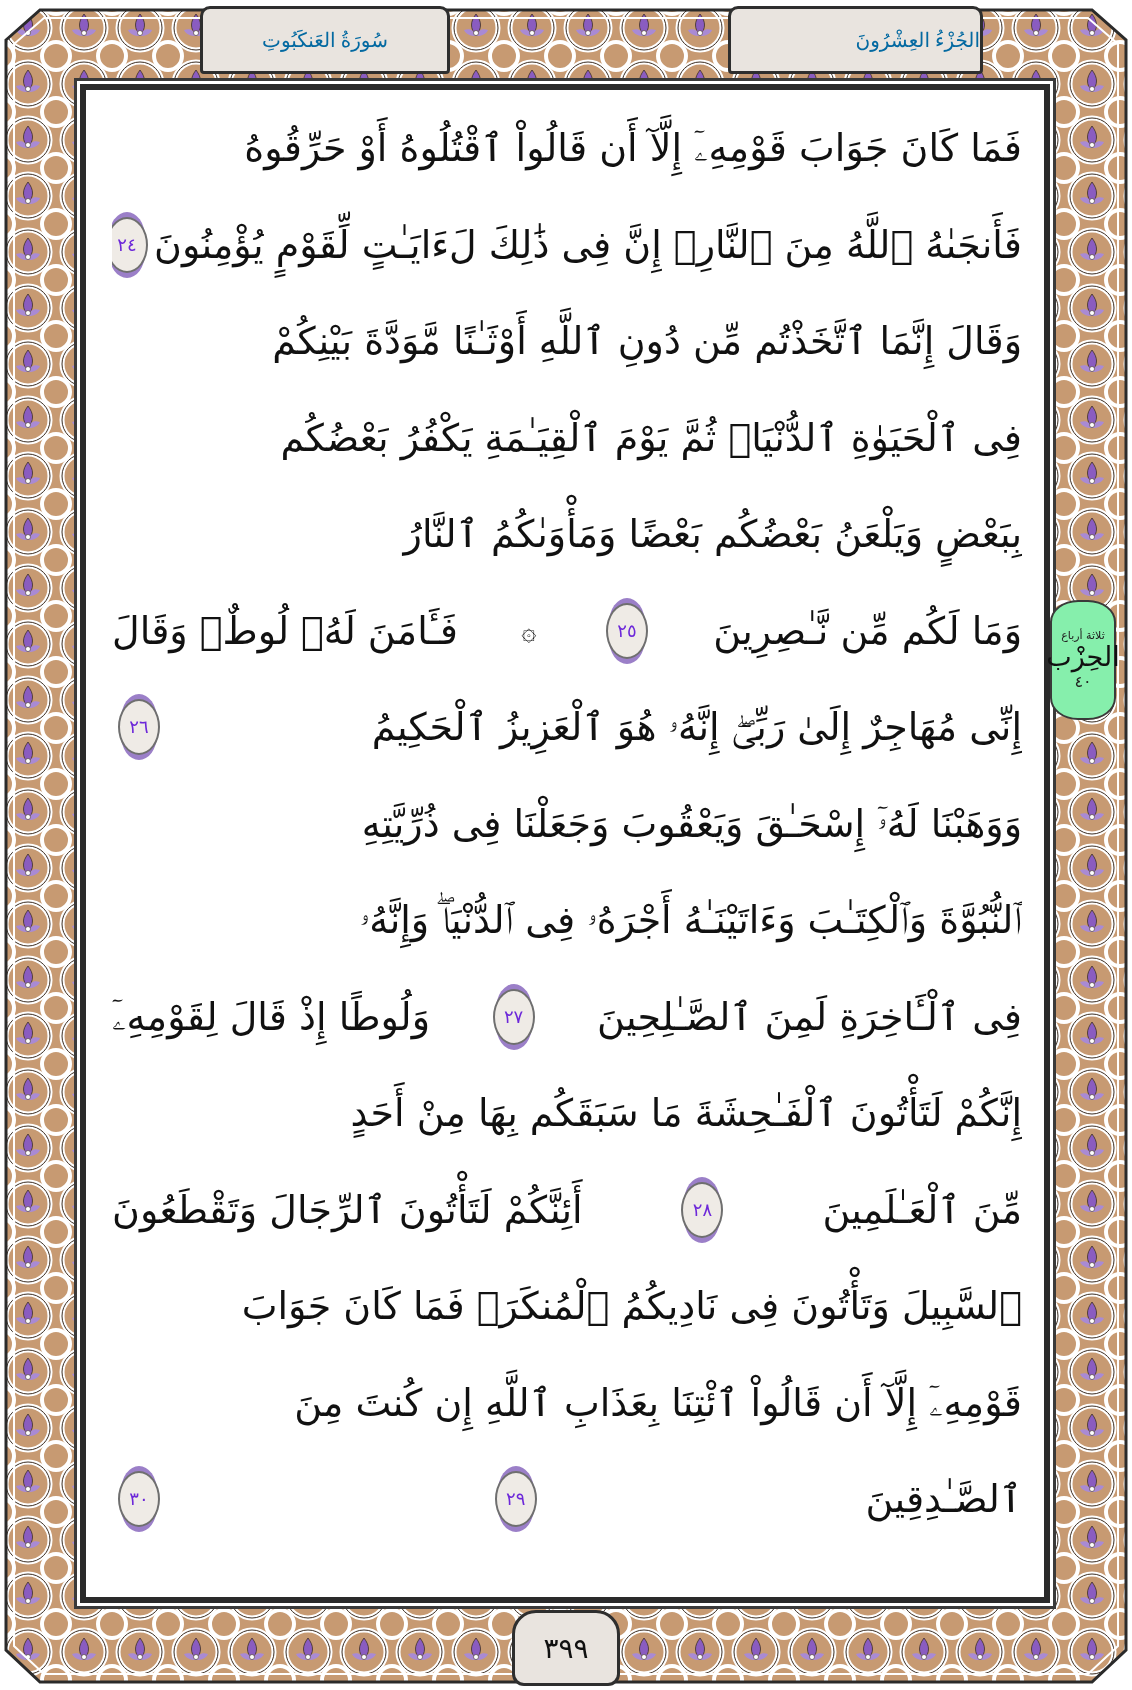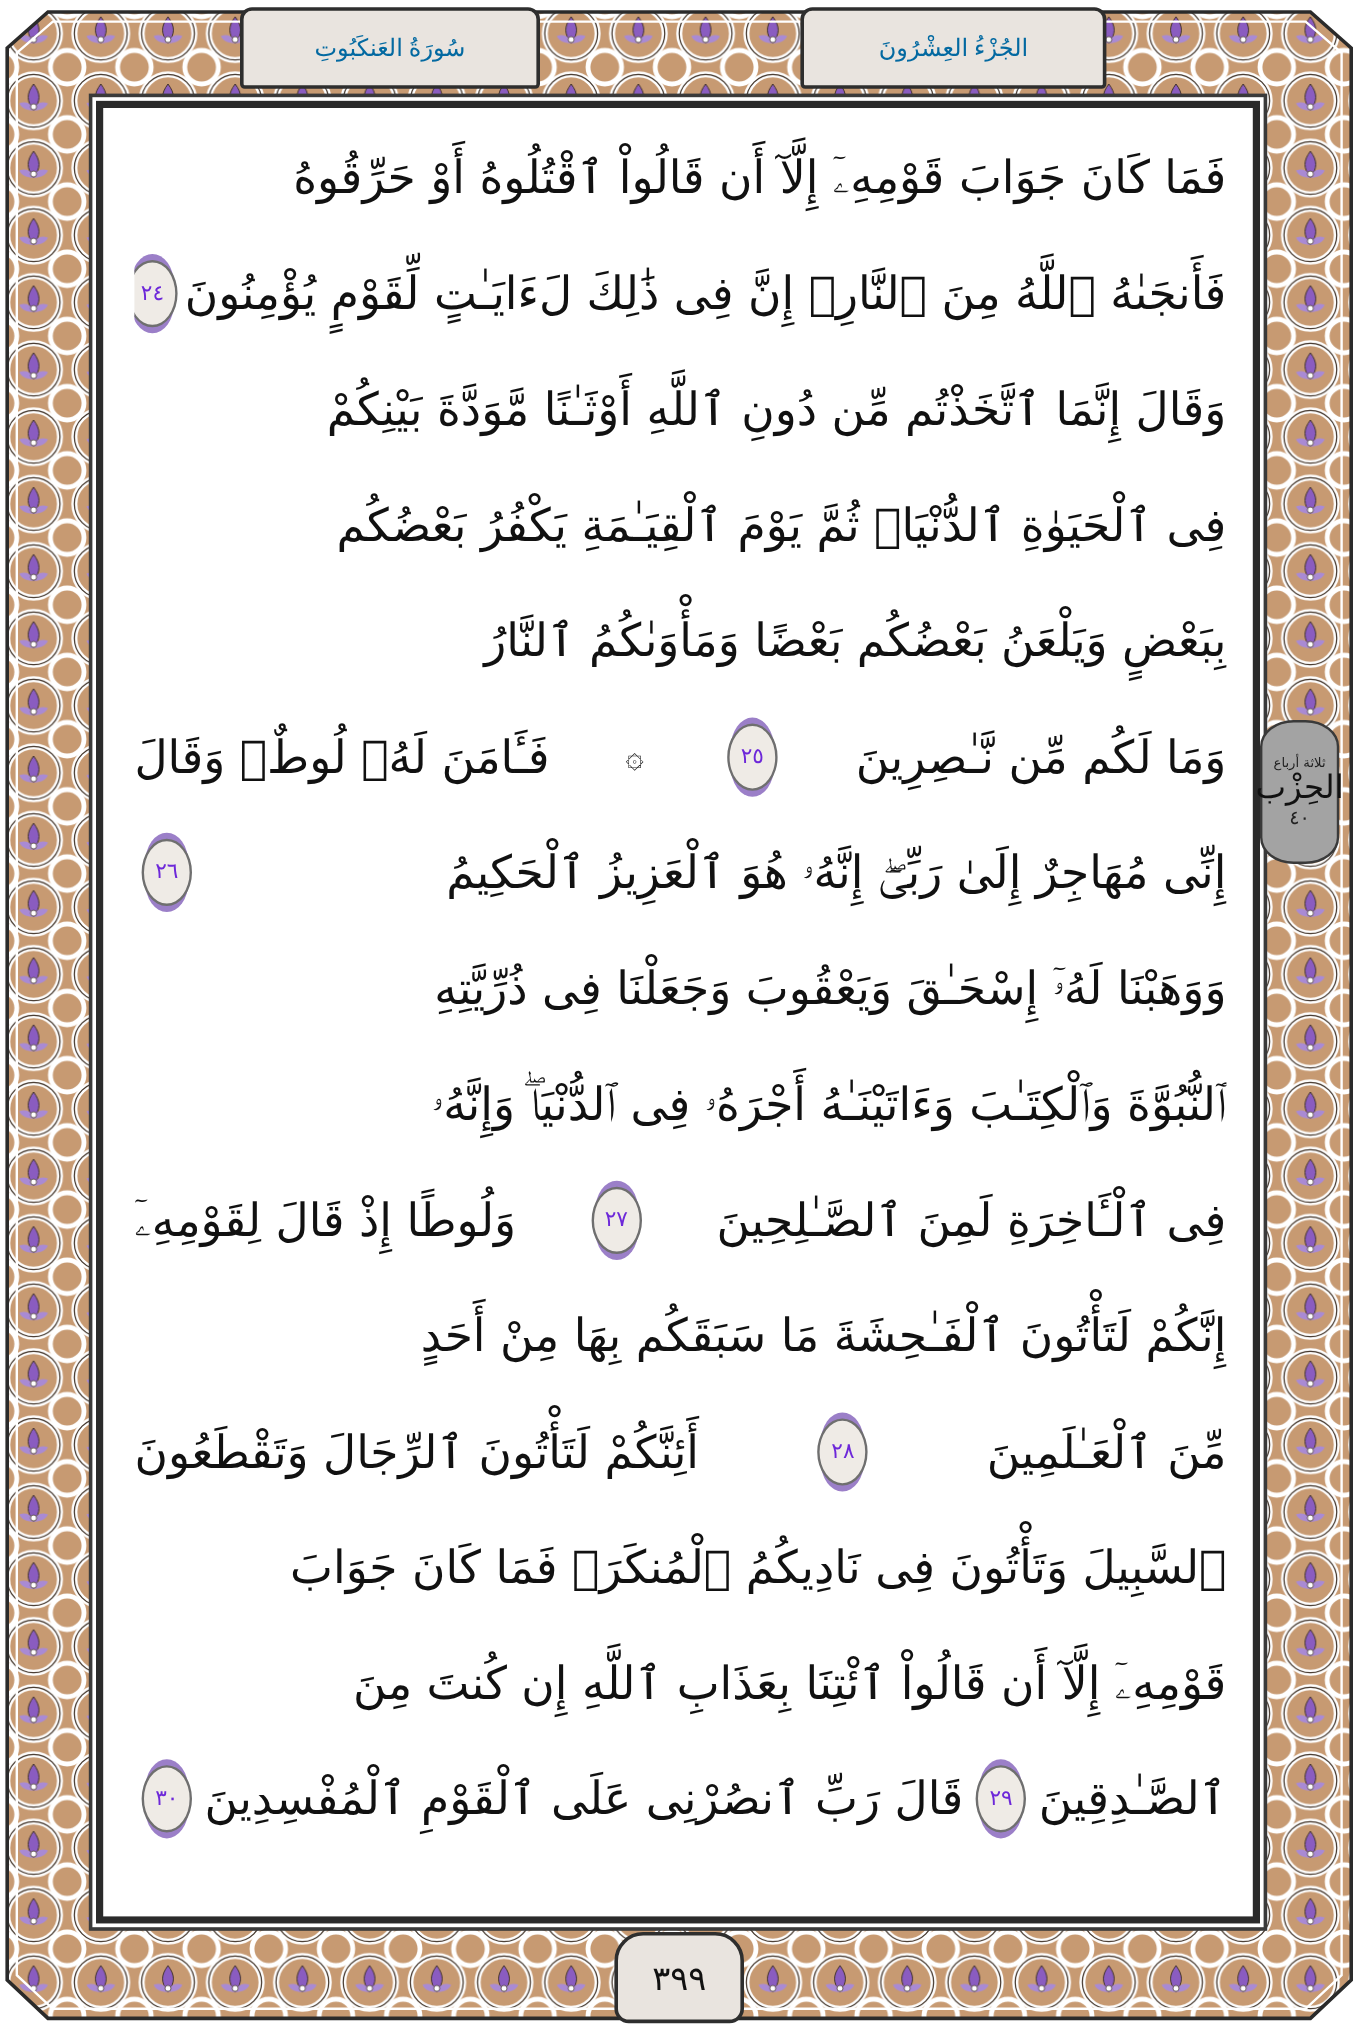--- a/index.html
+++ b/index.html
@@ -17,21 +17,21 @@
   
   .plaque {
     position: absolute; top: 6px; height: 68px;
     background: #e9e4df;
     border: 3px solid #2e2e2e;
     border-radius: 10px 10px 4px 4px;
     display: flex; align-items: center; justify-content: center;
     box-sizing: border-box;
   }
   .plaque-surah { left: 200px; width: 250px; }
-  .plaque-juz { left: 667px; width: 255px; }
+  .plaque-juz { left: 728px; width: 255px; justify-content: flex-end; }
   .plaque span {
     font-family: Liberation Serif, serif;
     font-size: 20px; color: #0369a1; direction: rtl;
   }
 
   
   .frame {
     position: absolute; left: 80px; top: 84px; width: 970px; height: 1519px;
     background: #ffffff;
     border: 6px solid #2a2a2a;
@@ -61,21 +61,21 @@
     border: 2px solid #6f6f6f;
     box-shadow: 0 -8px 0 -3px #9b7fc8, 0 8px 0 -3px #9b7fc8;
     font-size: 18px; color: #6d28d9; line-height: 1;
     flex: 0 0 auto;
   }
   .hizb-star { color: #222; font-size: 26px; margin: 0 4px; }
 
   
   .hizb-marker {
     position: absolute; left: 1050px; top: 600px; width: 66px; height: 120px;
-    background: #a3a3a3; border: 2px solid #3a3a3a;
+    background: #86efac; border: 2px solid #3a3a3a;
     border-radius: 28px / 22px;
     display: flex; flex-direction: column; align-items: center; justify-content: center;
     direction: rtl; box-sizing: border-box;
   }
   .hizb-marker .q { font-size: 11px; color: #222; }
   .hizb-marker .h { font-size: 27px; color: #111; line-height: 1.1; }
   .hizb-marker .n { font-size: 16px; color: #222; }
 
   
   .page-num {
@@ -169,21 +169,20 @@
   </div>
   <div class="line">
     <span class="seg">ٱلسَّبِيلَ وَتَأْتُونَ فِى نَادِيكُمُ ٱلْمُنكَرَۖ فَمَا كَانَ جَوَابَ</span>
   </div>
   <div class="line">
     <span class="seg">قَوْمِهِۦٓ إِلَّآ أَن قَالُواْ ٱئْتِنَا بِعَذَابِ ٱللَّهِ إِن كُنتَ مِنَ</span>
   </div>
   <div class="line">
     <span class="seg">ٱلصَّـٰدِقِينَ</span>
     <span class="ayah-marker">٢٩</span>
-    <span class="seg">قَالَ رَبِّ ٱنصُرْنِى عَلَى ٱلْقَوْمِ ٱلْمُفْسِدِينَ</span>
     <span class="ayah-marker">٣٠</span>
   </div>
 </div>
 
 <div class="hizb-marker">
   <span class="q">ثلاثة أرباع</span>
   <span class="h">الحِزْب</span>
   <span class="n">٤٠</span>
 </div>
 

